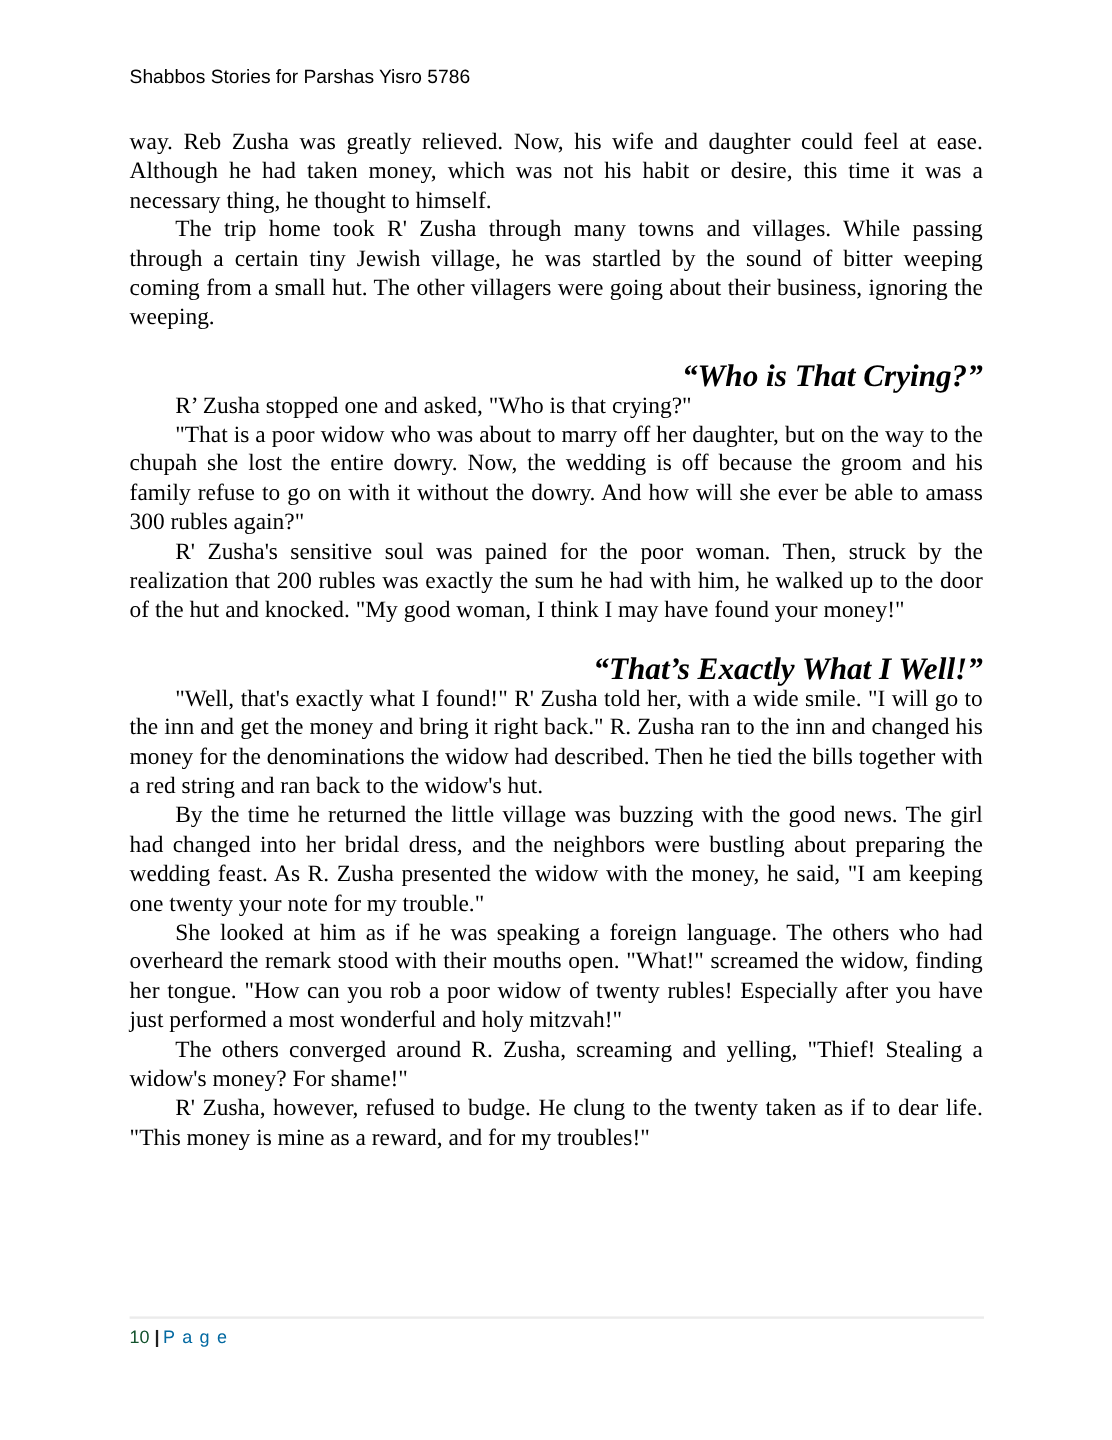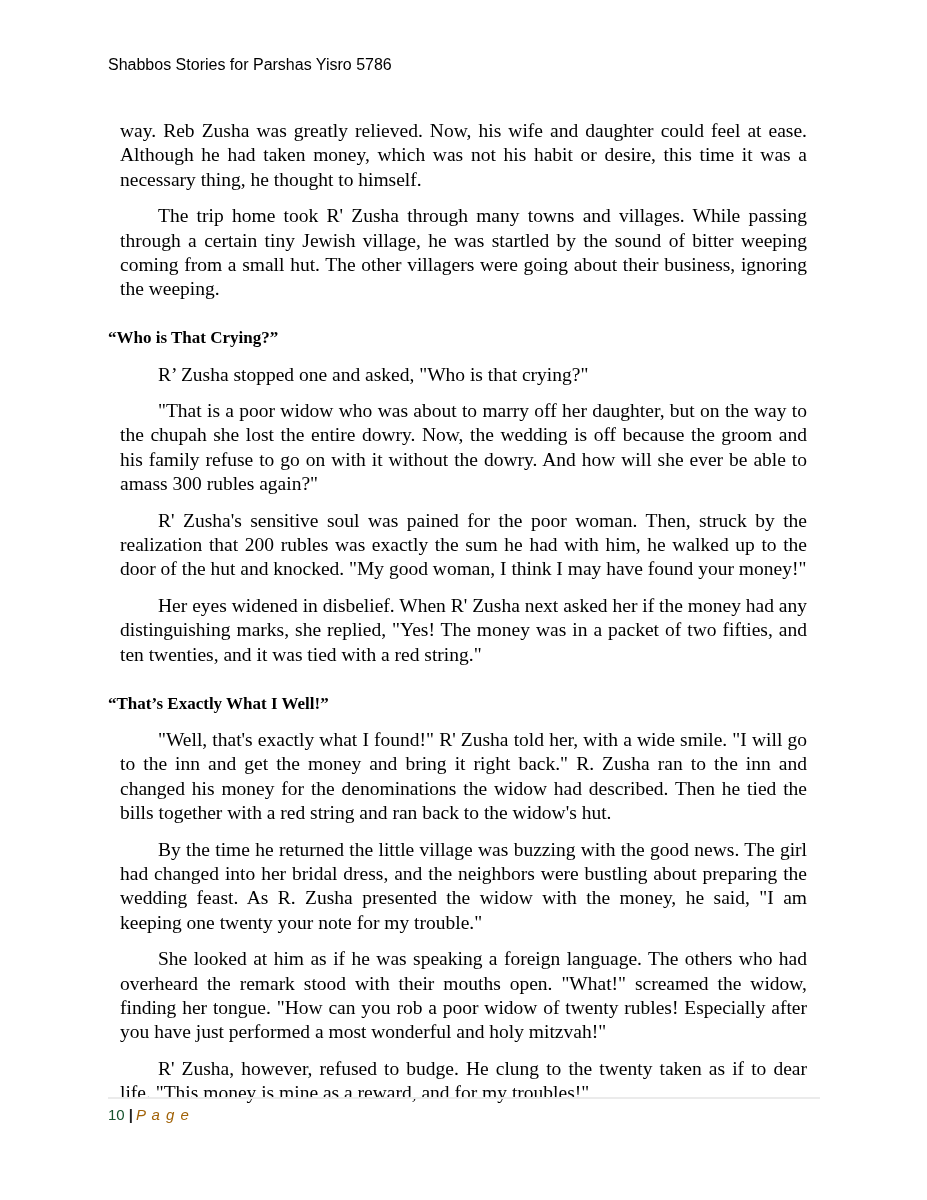--- a/index.html
+++ b/index.html
@@ -34,32 +34,33 @@
   .doc-content {
     position: absolute;
     left: 108px;
     top: 107px;
     width: 711px;
     font-size: 19.5px;
     line-height: 24.4px;
     text-align: justify;
   }
   .para {
-    margin: 12px;
+    margin: 0;
     text-indent: 38px;
   }
   .para.no-indent {
     text-indent: 0;
   }
   .heading {
     margin: 24.4px 0 0 0;
-    font-size: 17px;
+    font-size: 26px;
     line-height: 24.4px;
     font-weight: bold;
-    text-align: left;
+    text-align: right;
+    font-style: italic;
   }
   .doc-footer {
     position: absolute;
     left: 108px;
     width: 712px;
     top: 1097px;
     border-top: 2px solid #ebebeb;
     padding-top: 7px;
     font-family: "Liberation Sans", sans-serif;
     font-size: 15px;
@@ -68,46 +69,45 @@
   .page-num {
     font-weight: normal;
     color: #14532d;
   }
   .footer-sep {
     font-weight: bold;
     color: #1f1f1f;
     margin: 0 3px 0 4px;
   }
   .page-label {
-    color: #a16207;
+    color: #0369a1;
     letter-spacing: 1px;
-    font-style: italic;
   }
 </style>
 </head>
 <body>
 
 <div class="page">
 
   <header class="doc-header">
     <span>Shabbos Stories for Parshas Yisro 5786</span>
   </header>
 
   <main class="doc-content">
     <p class="para no-indent">way. Reb Zusha was greatly relieved. Now, his wife and daughter could feel at ease. Although he had taken money, which was not his habit or desire, this time it was a necessary thing, he thought to himself.</p>
     <p class="para">The trip home took R' Zusha through many towns and villages. While passing through a certain tiny Jewish village, he was startled by the sound of bitter weeping coming from a small hut. The other villagers were going about their business, ignoring the weeping.</p>
     <h2 class="heading">“Who is That Crying?”</h2>
     <p class="para">R’ Zusha stopped one and asked, "Who is that crying?"</p>
     <p class="para">"That is a poor widow who was about to marry off her daughter, but on the way to the chupah she lost the entire dowry. Now, the wedding is off because the groom and his family refuse to go on with it without the dowry. And how will she ever be able to amass 300 rubles again?"</p>
     <p class="para">R' Zusha's sensitive soul was pained for the poor woman. Then, struck by the realization that 200 rubles was exactly the sum he had with him, he walked up to the door of the hut and knocked. "My good woman, I think I may have found your money!"</p>
-    <p class="para">Her eyes widened in disbelief. When R' Zusha next asked her if the money had any distinguishing marks, she replied, "Yes! The money was in a packet of two fifties, and ten twenties, and it was tied with a red string."</p>
     <h2 class="heading">“That’s Exactly What I Well!”</h2>
     <p class="para">"Well, that's exactly what I found!" R' Zusha told her, with a wide smile. "I will go to the inn and get the money and bring it right back." R. Zusha ran to the inn and changed his money for the denominations the widow had described. Then he tied the bills together with a red string and ran back to the widow's hut.</p>
     <p class="para">By the time he returned the little village was buzzing with the good news. The girl had changed into her bridal dress, and the neighbors were bustling about preparing the wedding feast. As R. Zusha presented the widow with the money, he said, "I am keeping one twenty your note for my trouble."</p>
     <p class="para">She looked at him as if he was speaking a foreign language. The others who had overheard the remark stood with their mouths open. "What!" screamed the widow, finding her tongue. "How can you rob a poor widow of twenty rubles! Especially after you have just performed a most wonderful and holy mitzvah!"</p>
+    <p class="para">The others converged around R. Zusha, screaming and yelling, "Thief! Stealing a widow's money? For shame!"</p>
     <p class="para">R' Zusha, however, refused to budge. He clung to the twenty taken as if to dear life. "This money is mine as a reward, and for my troubles!"</p>
   </main>
 
   <footer class="doc-footer">
     <span class="page-num">10</span><span class="footer-sep">|</span><span class="page-label">P a g e</span>
   </footer>
 
 </div>
 
 </body></html>

